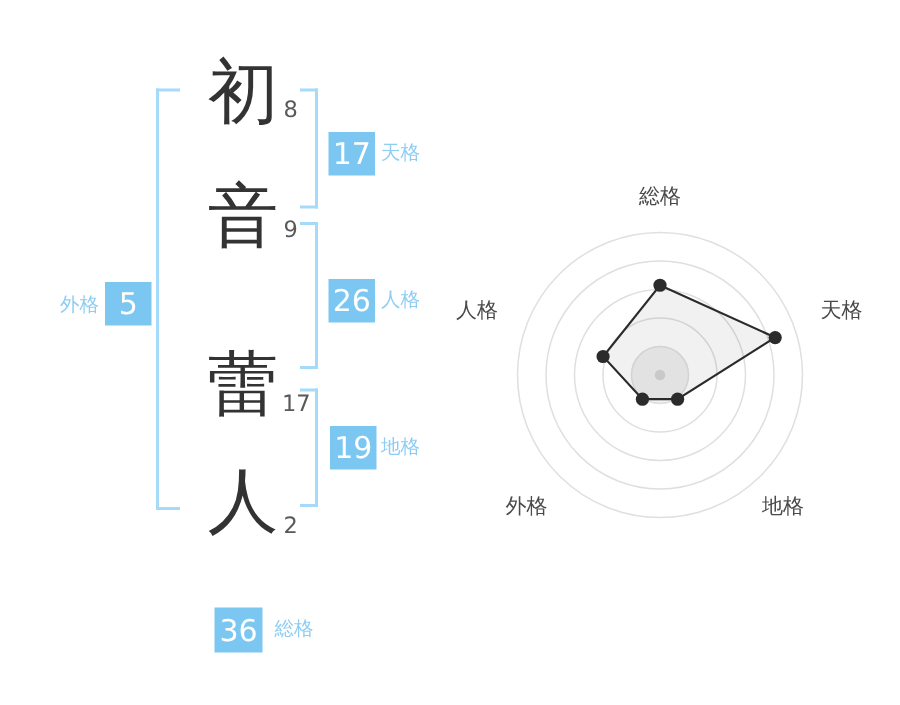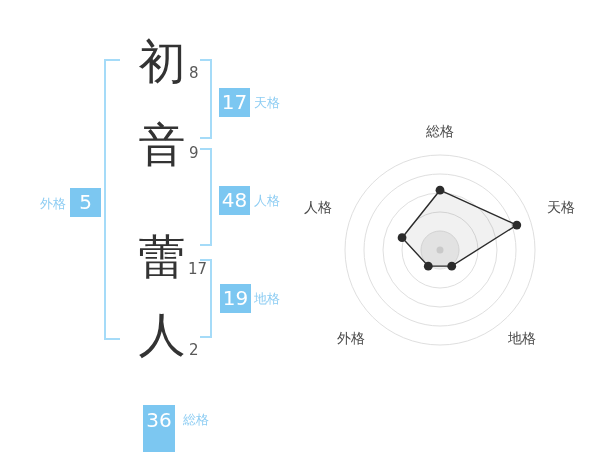--- a/index.html
+++ b/index.html
@@ -59,30 +59,30 @@
   <div class="kanji" style="top:311px">人</div>
 
   <div class="strokes" style="left:189px; top:66px;">8</div>
   <div class="strokes" style="left:189px; top:146px;">9</div>
   <div class="strokes" style="left:188px; top:262px;">17</div>
   <div class="strokes" style="left:189px; top:343px;">2</div>
 
   <div class="badge" style="left:219px; top:88px;">17</div>
   <div class="kaku-label" style="left:254px; top:96px;">天格</div>
 
-  <div class="badge" style="left:219px; top:186px;">48</div>
+  <div class="badge" style="left:219px; top:186px;">26</div>
   <div class="kaku-label" style="left:254px; top:194px;">人格</div>
 
   <div class="badge" style="left:220px; top:284px;">19</div>
   <div class="kaku-label" style="left:254px; top:292px;">地格</div>
 
   <div class="kaku-label" style="left:40px; top:197px;">外格</div>
   <div class="badge" style="left:70px; top:188px;">5</div>
 
-  <div class="badge" style="left:143px; top:405px; width:32px; height:47px; line-height:30px;">36</div>
+  <div class="badge" style="left:143px; top:405px; width:32px; height:30px; line-height:30px;">36</div>
   <div class="kaku-label" style="left:183px; top:413px;">総格</div>
 
   <svg id="radar" width="290" height="290" viewBox="0 0 290 290" xmlns="http://www.w3.org/2000/svg">
       <circle cx="145" cy="145" r="95" fill="none" stroke="#dfdfdf" stroke-width="1"></circle>
       <circle cx="145" cy="145" r="76" fill="none" stroke="#dfdfdf" stroke-width="1"></circle>
       <circle cx="145" cy="145" r="57" fill="none" stroke="#dfdfdf" stroke-width="1"></circle>
       <circle cx="145" cy="145" r="38" fill="none" stroke="#dfdfdf" stroke-width="1"></circle>
       <circle cx="145" cy="145" r="19" fill="#f0f0f0" stroke="#dfdfdf" stroke-width="1"></circle>
       <polygon points="145.0,85.2 221.8,120.0 156.7,161.1 133.3,161.1 107.1,132.7" fill="rgba(0,0,0,0.055)" stroke="#2b2b2b" stroke-width="1.4"></polygon>
       <circle cx="145" cy="85.15" r="4.4" fill="#2b2b2b"></circle>

